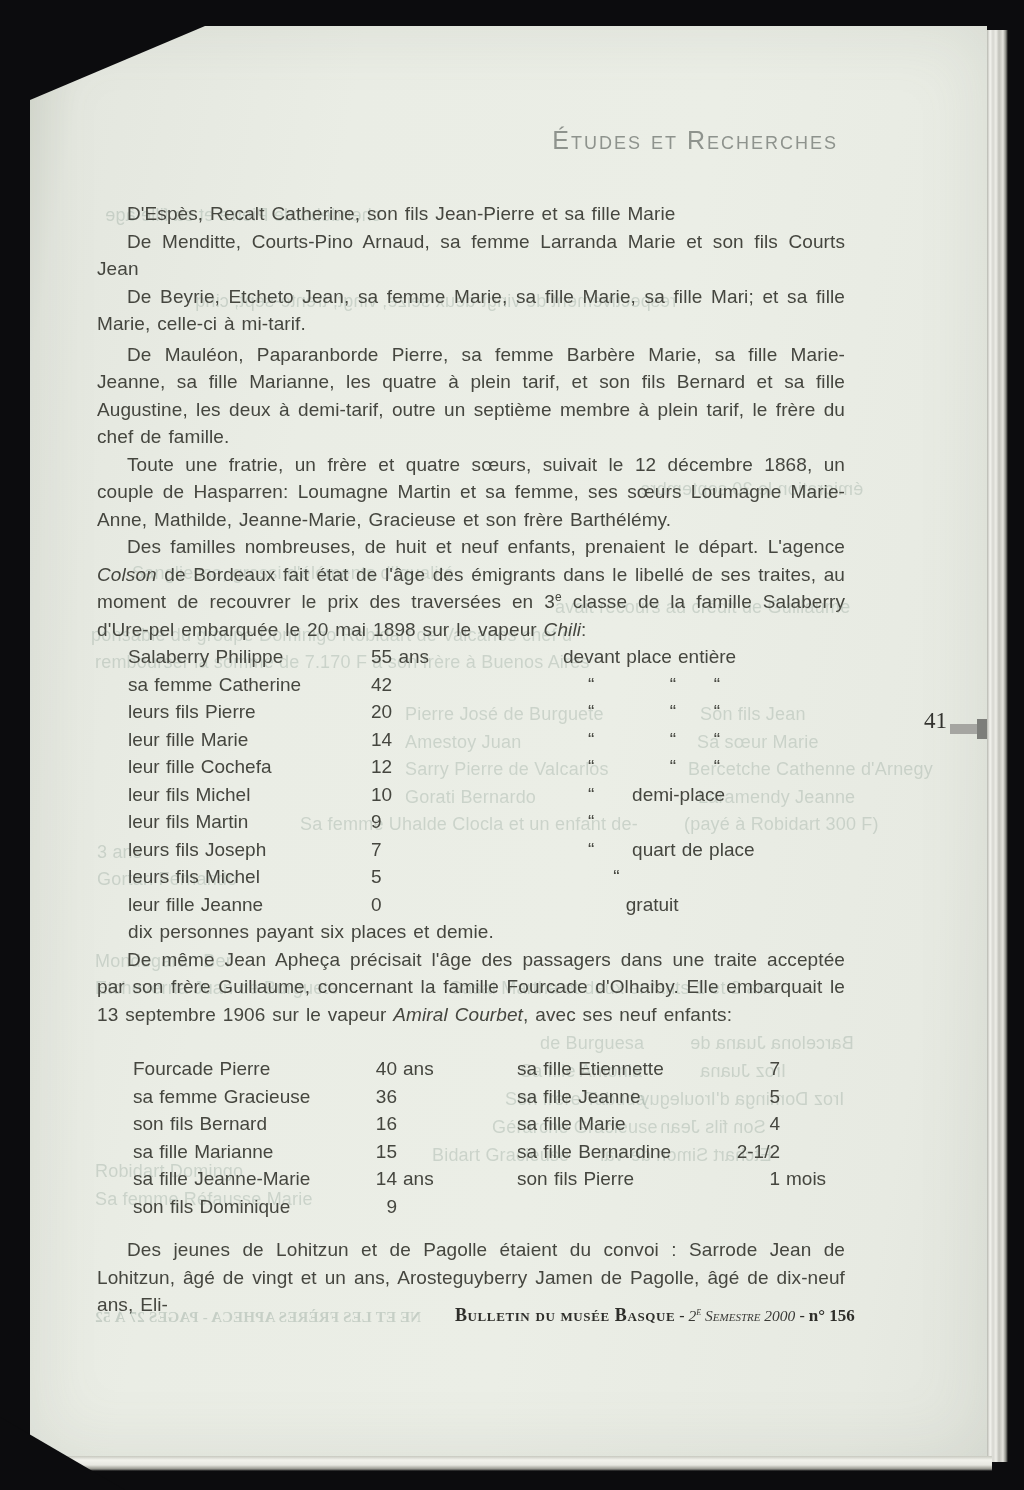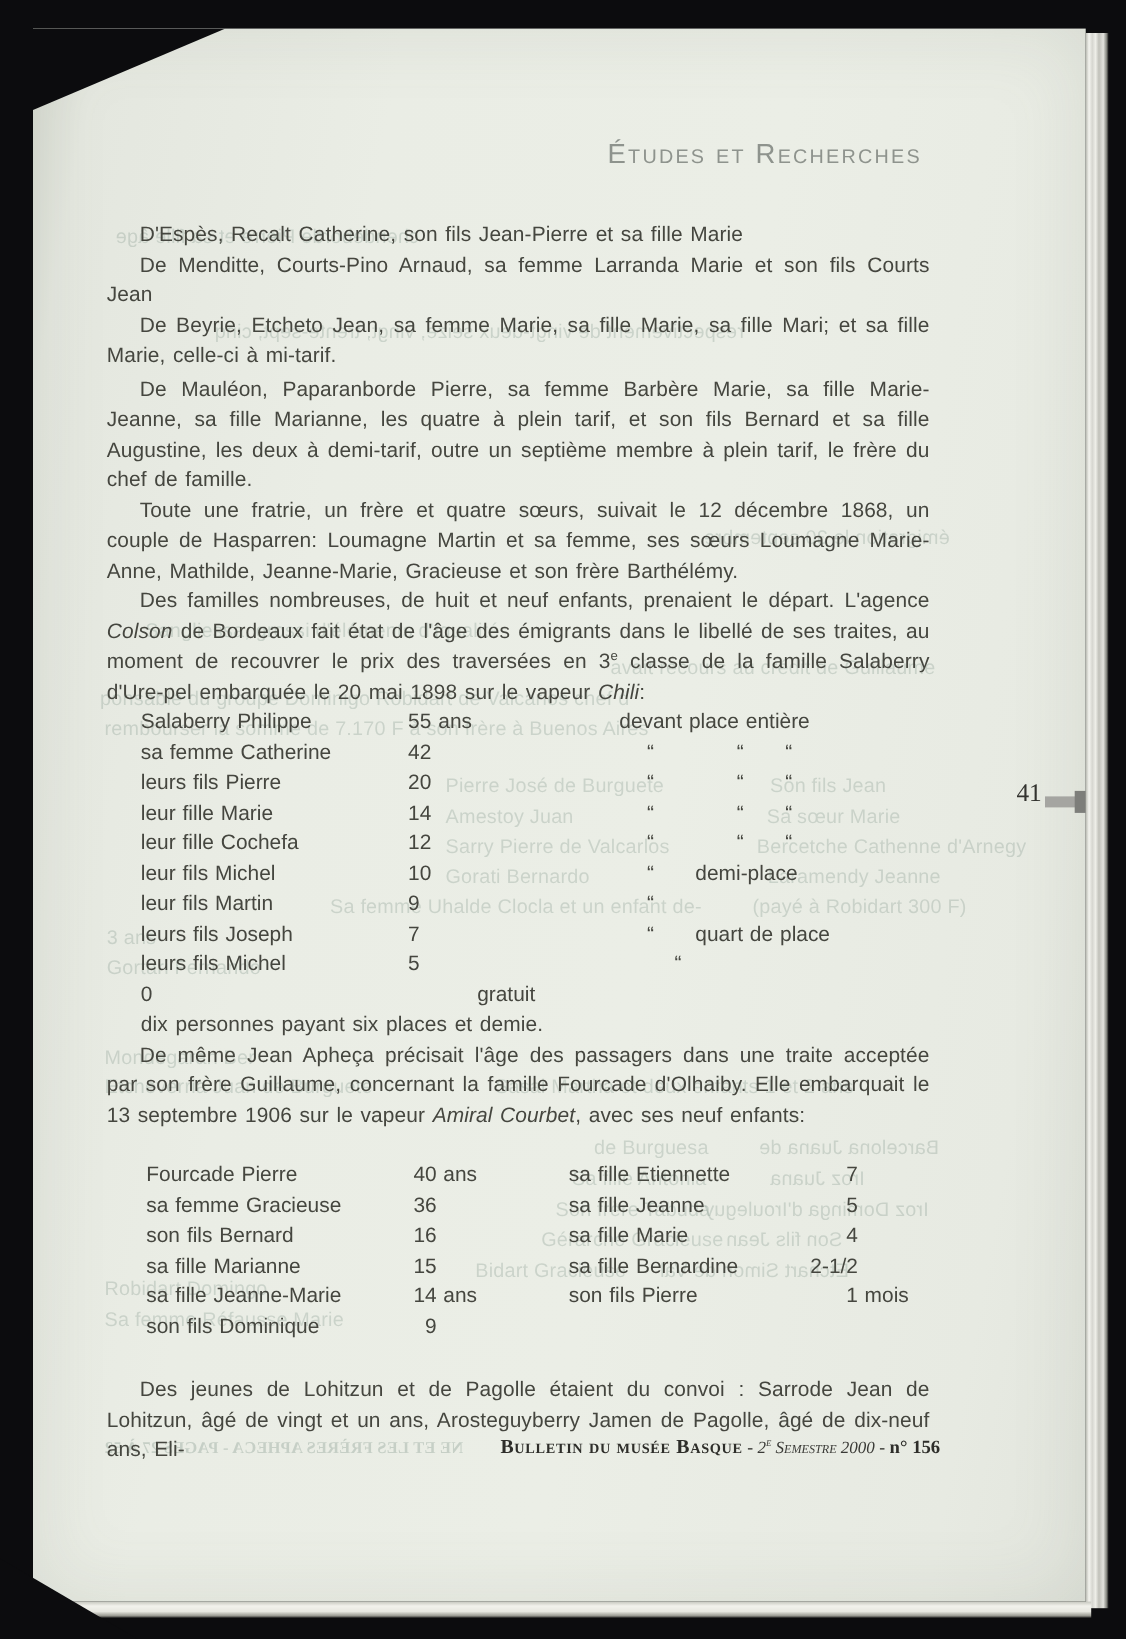--- a/index.html
+++ b/index.html
@@ -39,21 +39,21 @@
   sup{font-size:12px;line-height:0;}
 
   
   .t1{display:grid;grid-template-columns:243px 192px 1fr;padding-left:31px;
     font-size:19px;line-height:27.5px;word-spacing:1px;}
   .t1 div{white-space:nowrap;overflow:visible;}
   .dix{margin:0;font-size:19px;line-height:27.5px;padding-left:31px;word-spacing:1.5px;}
 
   
   .t2{display:grid;grid-template-columns:214px 50px 120px 204px 59px 1fr;
-    padding-left:36px;margin-top:27px;margin-bottom:30px;
+    padding-left:36px;margin-top:27px;margin-bottom:16px;
     font-size:19px;line-height:27.5px;word-spacing:1px;}
   .t2 .num{text-align:right;}
   .t2 .suf{padding-left:6px;}
 
   
   .footer{position:absolute;left:425px;top:1279px;white-space:nowrap;
     font-family:"Liberation Serif",serif;color:#2e2e2a;}
   .f1{font-variant:small-caps;font-weight:700;font-size:18px;letter-spacing:.6px;}
   .fsep{font-size:16px;}
   .f2{font-style:italic;font-variant:small-caps;font-size:15.5px;color:#3a3a36;}
@@ -150,20 +150,21 @@
           <div>&nbsp;&nbsp;&nbsp;&nbsp;“&nbsp;&nbsp;&nbsp;&nbsp;&nbsp;&nbsp;demi-place</div>
         <div>leur fils Martin</div>
           <div>9</div>
           <div>&nbsp;&nbsp;&nbsp;&nbsp;“</div>
         <div>leurs fils Joseph</div>
           <div>7</div>
           <div>&nbsp;&nbsp;&nbsp;&nbsp;“&nbsp;&nbsp;&nbsp;&nbsp;&nbsp;&nbsp;quart de place</div>
         <div>leurs fils Michel</div>
           <div>5</div>
           <div>&nbsp;&nbsp;&nbsp;&nbsp;&nbsp;&nbsp;&nbsp;&nbsp;“</div>
+        <div>leur fille Jeanne</div>
           <div>0</div>
           <div>&nbsp;&nbsp;&nbsp;&nbsp;&nbsp;&nbsp;&nbsp;&nbsp;&nbsp;&nbsp;gratuit</div>
       </div>
       <p class="dix" style="text-indent:0;">dix personnes payant six places et demie.</p>
 
       <p><span>De même Jean Apheça précisait l'âge des passagers dans une traite acceptée par son frère Guillaume, concernant la famille Fourcade d'Olhaiby. Elle embarquait le 13 septembre 1906 sur le vapeur </span><span class="it">Amiral Courbet</span><span>, avec ses neuf enfants:</span></p>
 
       <div class="t2">
         <div>Fourcade Pierre</div>
           <div class="num">40</div>

